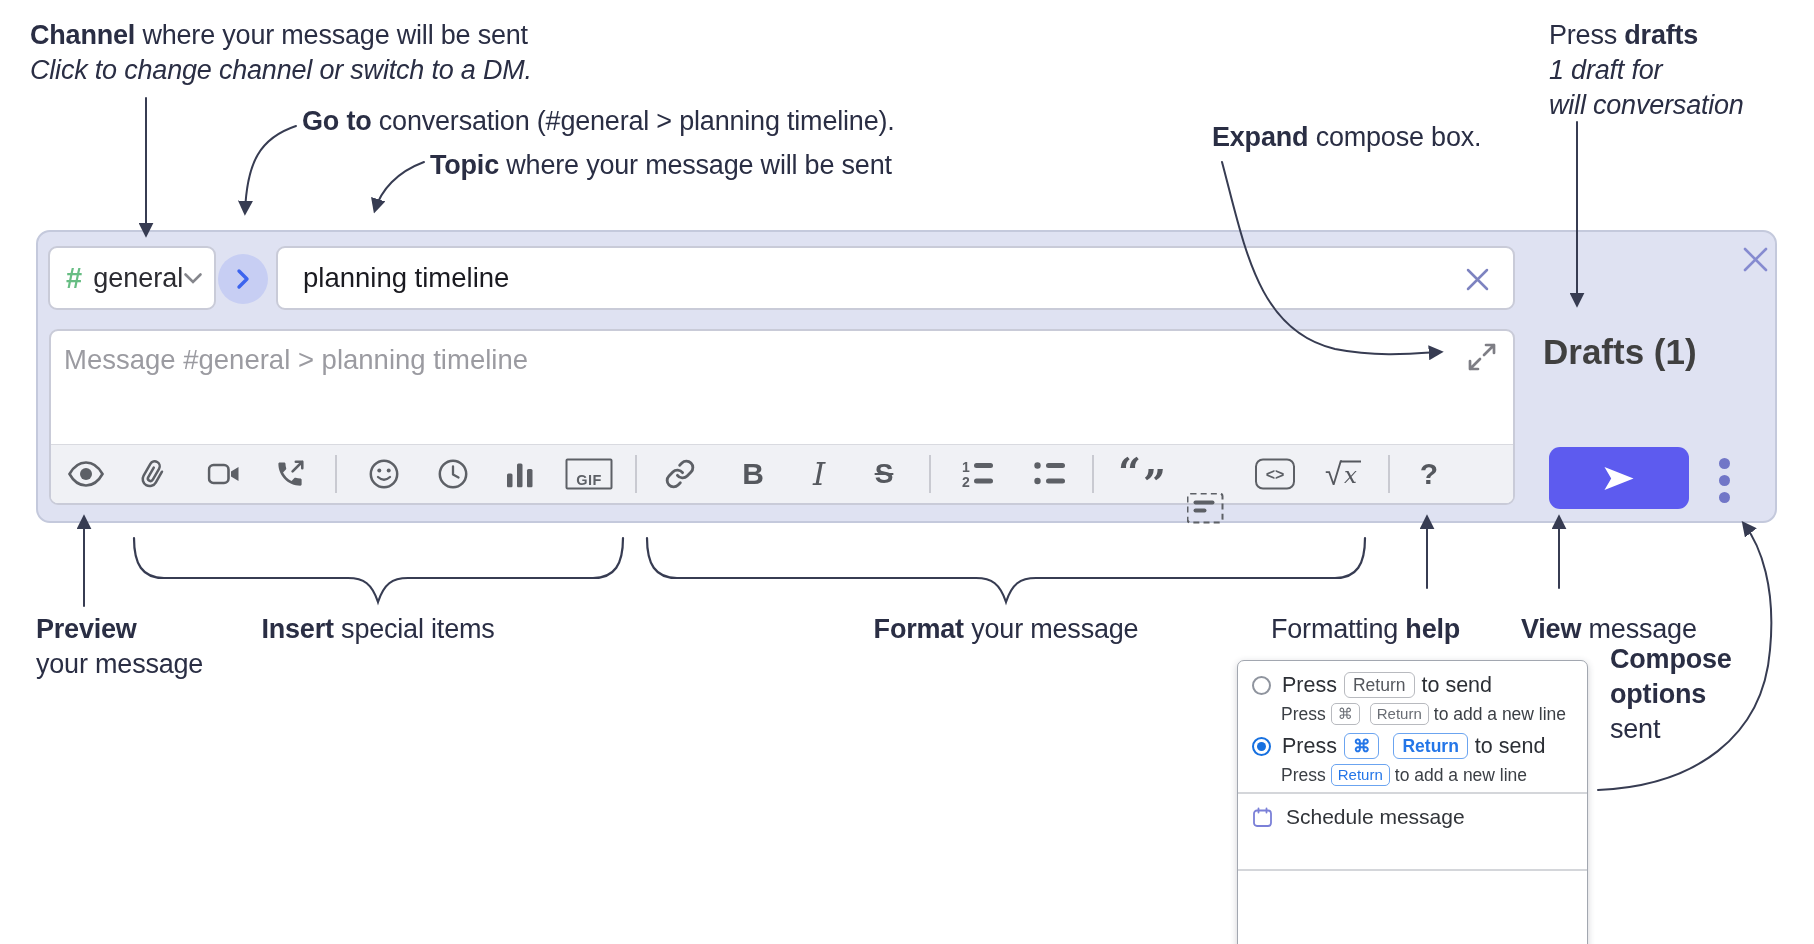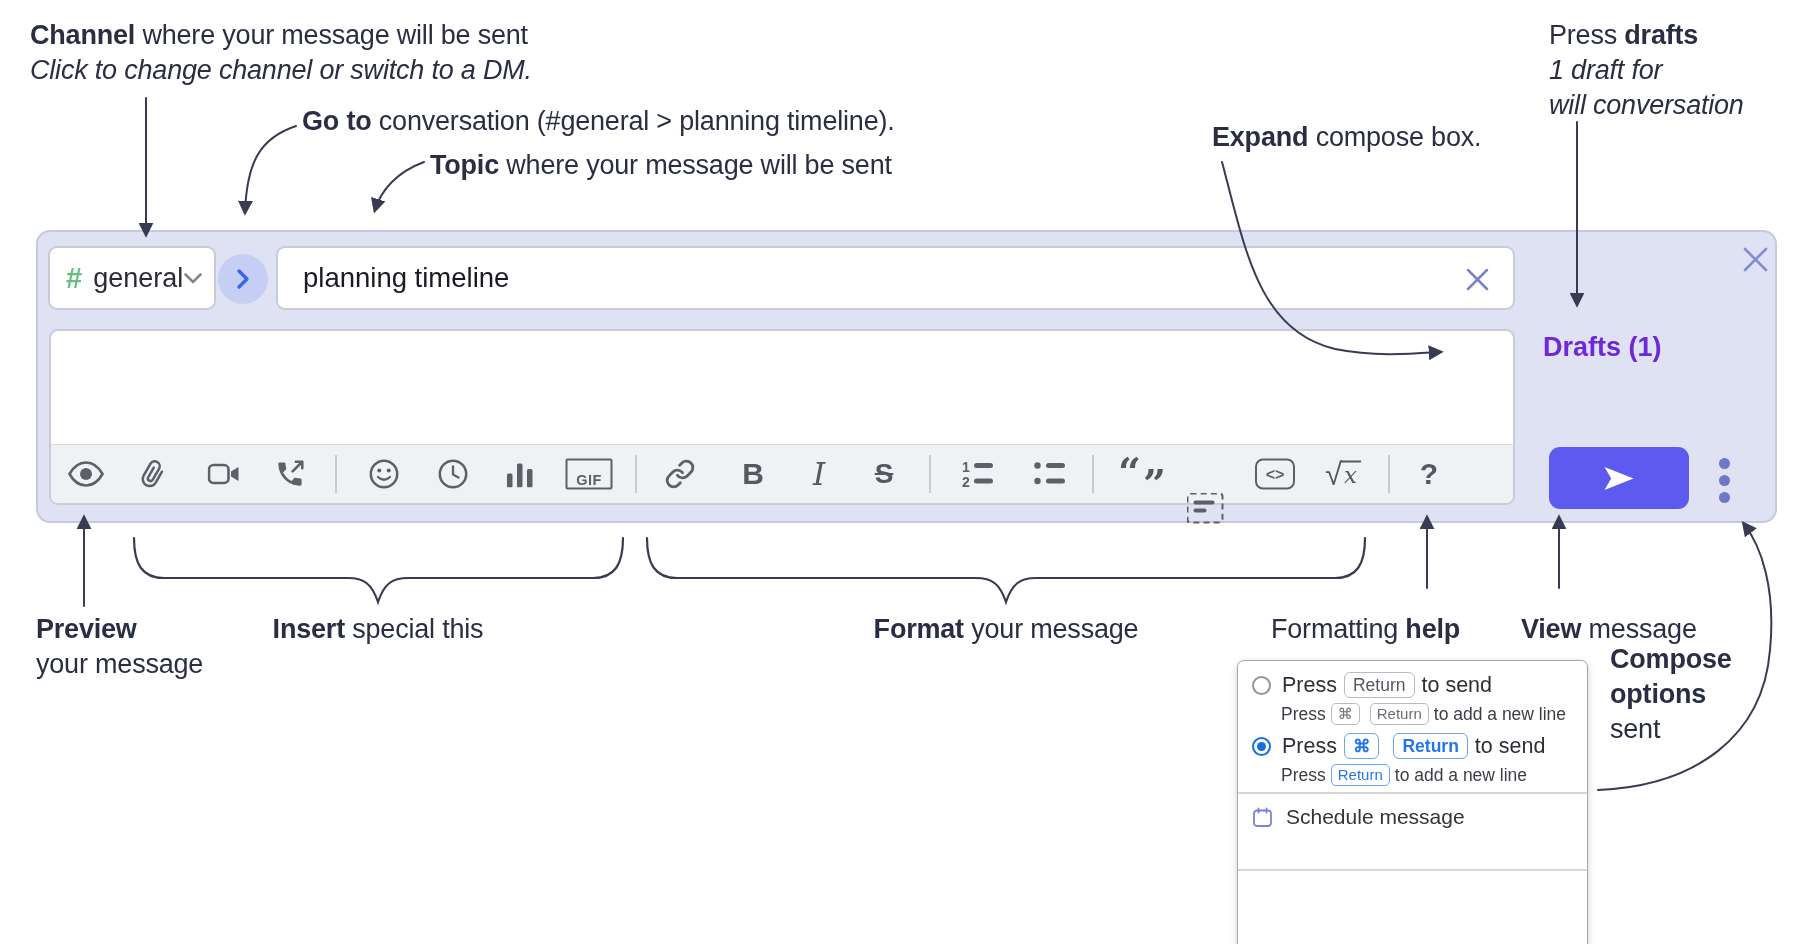--- a/index.html
+++ b/index.html
@@ -45,21 +45,21 @@
   .spoiler-ic i{position:absolute;left:5px;background:#5d6066;height:3.5px;border-radius:2px}
   .spoiler-ic i.l1{top:6px;width:21px}
   .spoiler-ic i.l2{top:14px;width:13px}
   .quote-ic{width:46px;height:34px;position:relative;font-family:"DejaVu Serif",serif;font-weight:700;color:#55585e}
   .quote-ic .q1{position:absolute;left:-1px;top:-3px;font-size:40px;line-height:36px}
   .quote-ic .q2{position:absolute;right:-1px;top:9px;font-size:40px;line-height:36px}
   .math-ic{display:flex;align-items:flex-start;color:#55585e}
   .math-ic .rad{font-size:31px;line-height:31px}
   .math-ic .mx{font-family:"DejaVu Serif",serif;font-style:italic;font-size:23px;line-height:23px;
                border-top:2.5px solid #55585e;margin:2px 0 0 -1px;padding:1px 4px 0 3px}
-  .drafts-link{position:absolute;left:1543px;top:332px;font-size:27px;font-weight:600;color:#6d28d9;z-index:2;cursor:pointer}
+  .drafts-link{position:absolute;left:1543px;top:332px;font-size:35px;font-weight:600;color:#404040;z-index:2;cursor:pointer}
   .send-btn{position:absolute;left:1549px;top:447px;width:140px;height:62px;border-radius:11px;background:#5d5bef;
             display:flex;align-items:center;justify-content:center;z-index:2;cursor:pointer;border:none}
   .more-dots{position:absolute;left:1712px;top:453px;width:24px;height:54px;display:flex;flex-direction:column;
              align-items:center;justify-content:center;gap:6px;z-index:2;cursor:pointer}
   .more-dots i{width:11px;height:11px;border-radius:50%;background:#7176c7}
   .close-x{position:absolute;left:1740px;top:244px;display:flex;z-index:2;cursor:pointer}
   
   .menu{position:absolute;left:1237px;top:660px;width:351px;height:320px;background:#fff;border:1.5px solid #a2a7b0;
         border-radius:7px;box-sizing:border-box;box-shadow:0 2px 7px rgba(40,44,63,.22);z-index:10}
   .mrow{position:absolute;left:14px;display:flex;align-items:center}
@@ -145,20 +145,29 @@
 <div class="white topic-input">
   <span>planning timeline</span>
   <span class="topic-clear">
     <svg width="27" height="27" viewBox="0 0 27 27" stroke="#7d83c0" stroke-width="2.5" stroke-linecap="round">
         <path d="M4,4 L23,23 M23,4 L4,23"></path>
       </svg>
   </span>
 </div>
 
 <div class="white message-box">
+  <div style="position:absolute;left:0;top:0;right:0;height:116px">
+    <span class="msg-placeholder">Message #general &gt; planning timeline</span>
+    <span class="expand-ic">
+      <svg width="30" height="30" viewBox="0 0 30 30" fill="none" stroke="#7e7e85" stroke-width="2.7" stroke-linecap="round" stroke-linejoin="round">
+        <path d="M17,13 L27,3 M19,3 L27,3 L27,11"></path>
+        <path d="M13,17 L3,27 M3,19 L3,27 L11,27"></path>
+      </svg>
+    </span>
+  </div>
   <div class="toolbar">
     <span class="ticon" style="left:35px">
       <svg width="37" height="27" viewBox="0 0 37 27" fill="none">
           <path d="M2,13.5 C7,4.5 13,2 18.5,2 C24,2 30,4.5 35,13.5 C30,22.5 24,25 18.5,25 C13,25 7,22.5 2,13.5 Z" stroke="#5d6066" stroke-width="2.6"></path>
           <circle cx="18.5" cy="13.5" r="6" fill="#5d6066"></circle>
         </svg>
     </span>
     <span class="ticon" style="left:101px">
       <svg width="27" height="32" viewBox="0 0 27 32" fill="none" stroke="#5d6066" stroke-width="2.5" stroke-linecap="round" style="transform:rotate(30deg)">
           <path d="M21,9 v12.5 a7,7 0 0 1 -14,0 V8 a5,5 0 0 1 10,0 v12.5 a2.6,2.6 0 0 1 -5.2,0 V9.5"></path>
@@ -268,21 +277,21 @@
       <path d="M5,5 L26,26 M26,5 L5,26"></path>
     </svg>
 </span>
 
 <div class="ann" style="left:36px;top:612px">
   <div><b>Preview</b></div>
   <div>your message</div>
 </div>
 
 <div class="ann cx" style="left:378px;top:612px">
-  <b>Insert</b><span> special this</span>
+  <b>Insert</b><span> special items</span>
 </div>
 
 <div class="ann cx" style="left:1006px;top:612px">
   <b>Format</b><span> your message</span>
 </div>
 
 <div class="ann" style="left:1271px;top:612px">
   <span>Formatting </span><b>help</b>
 </div>
 

